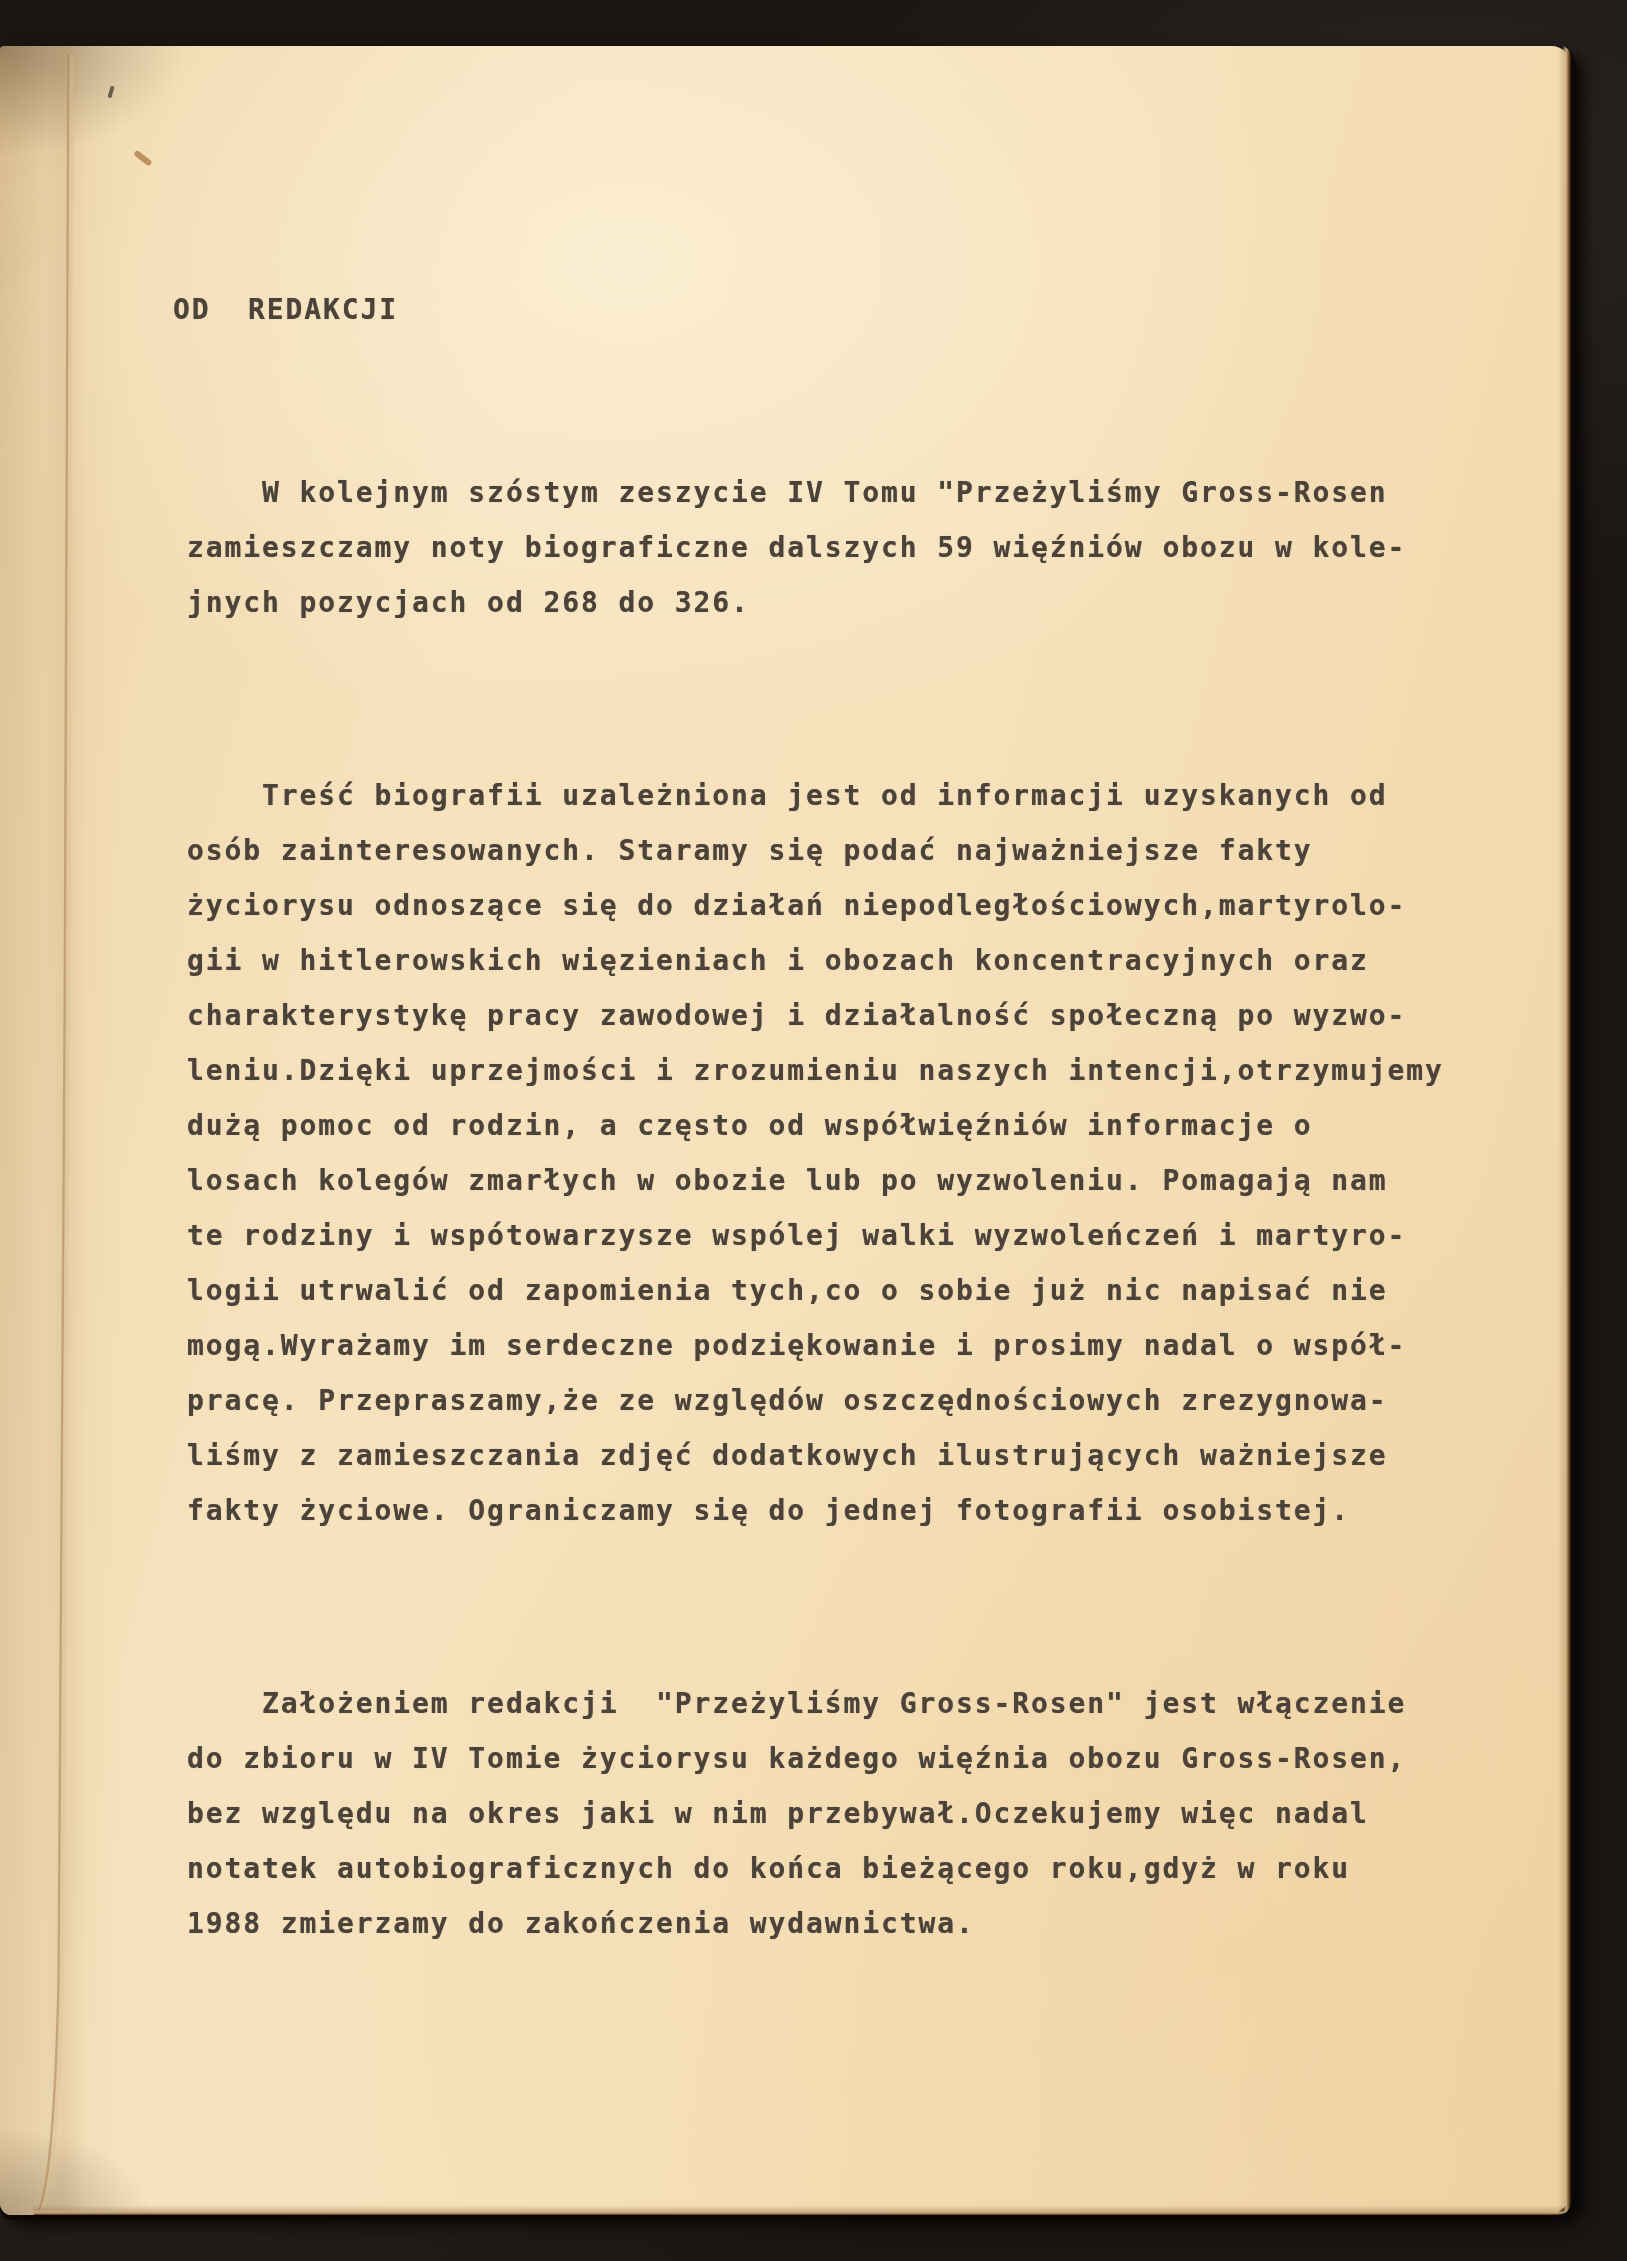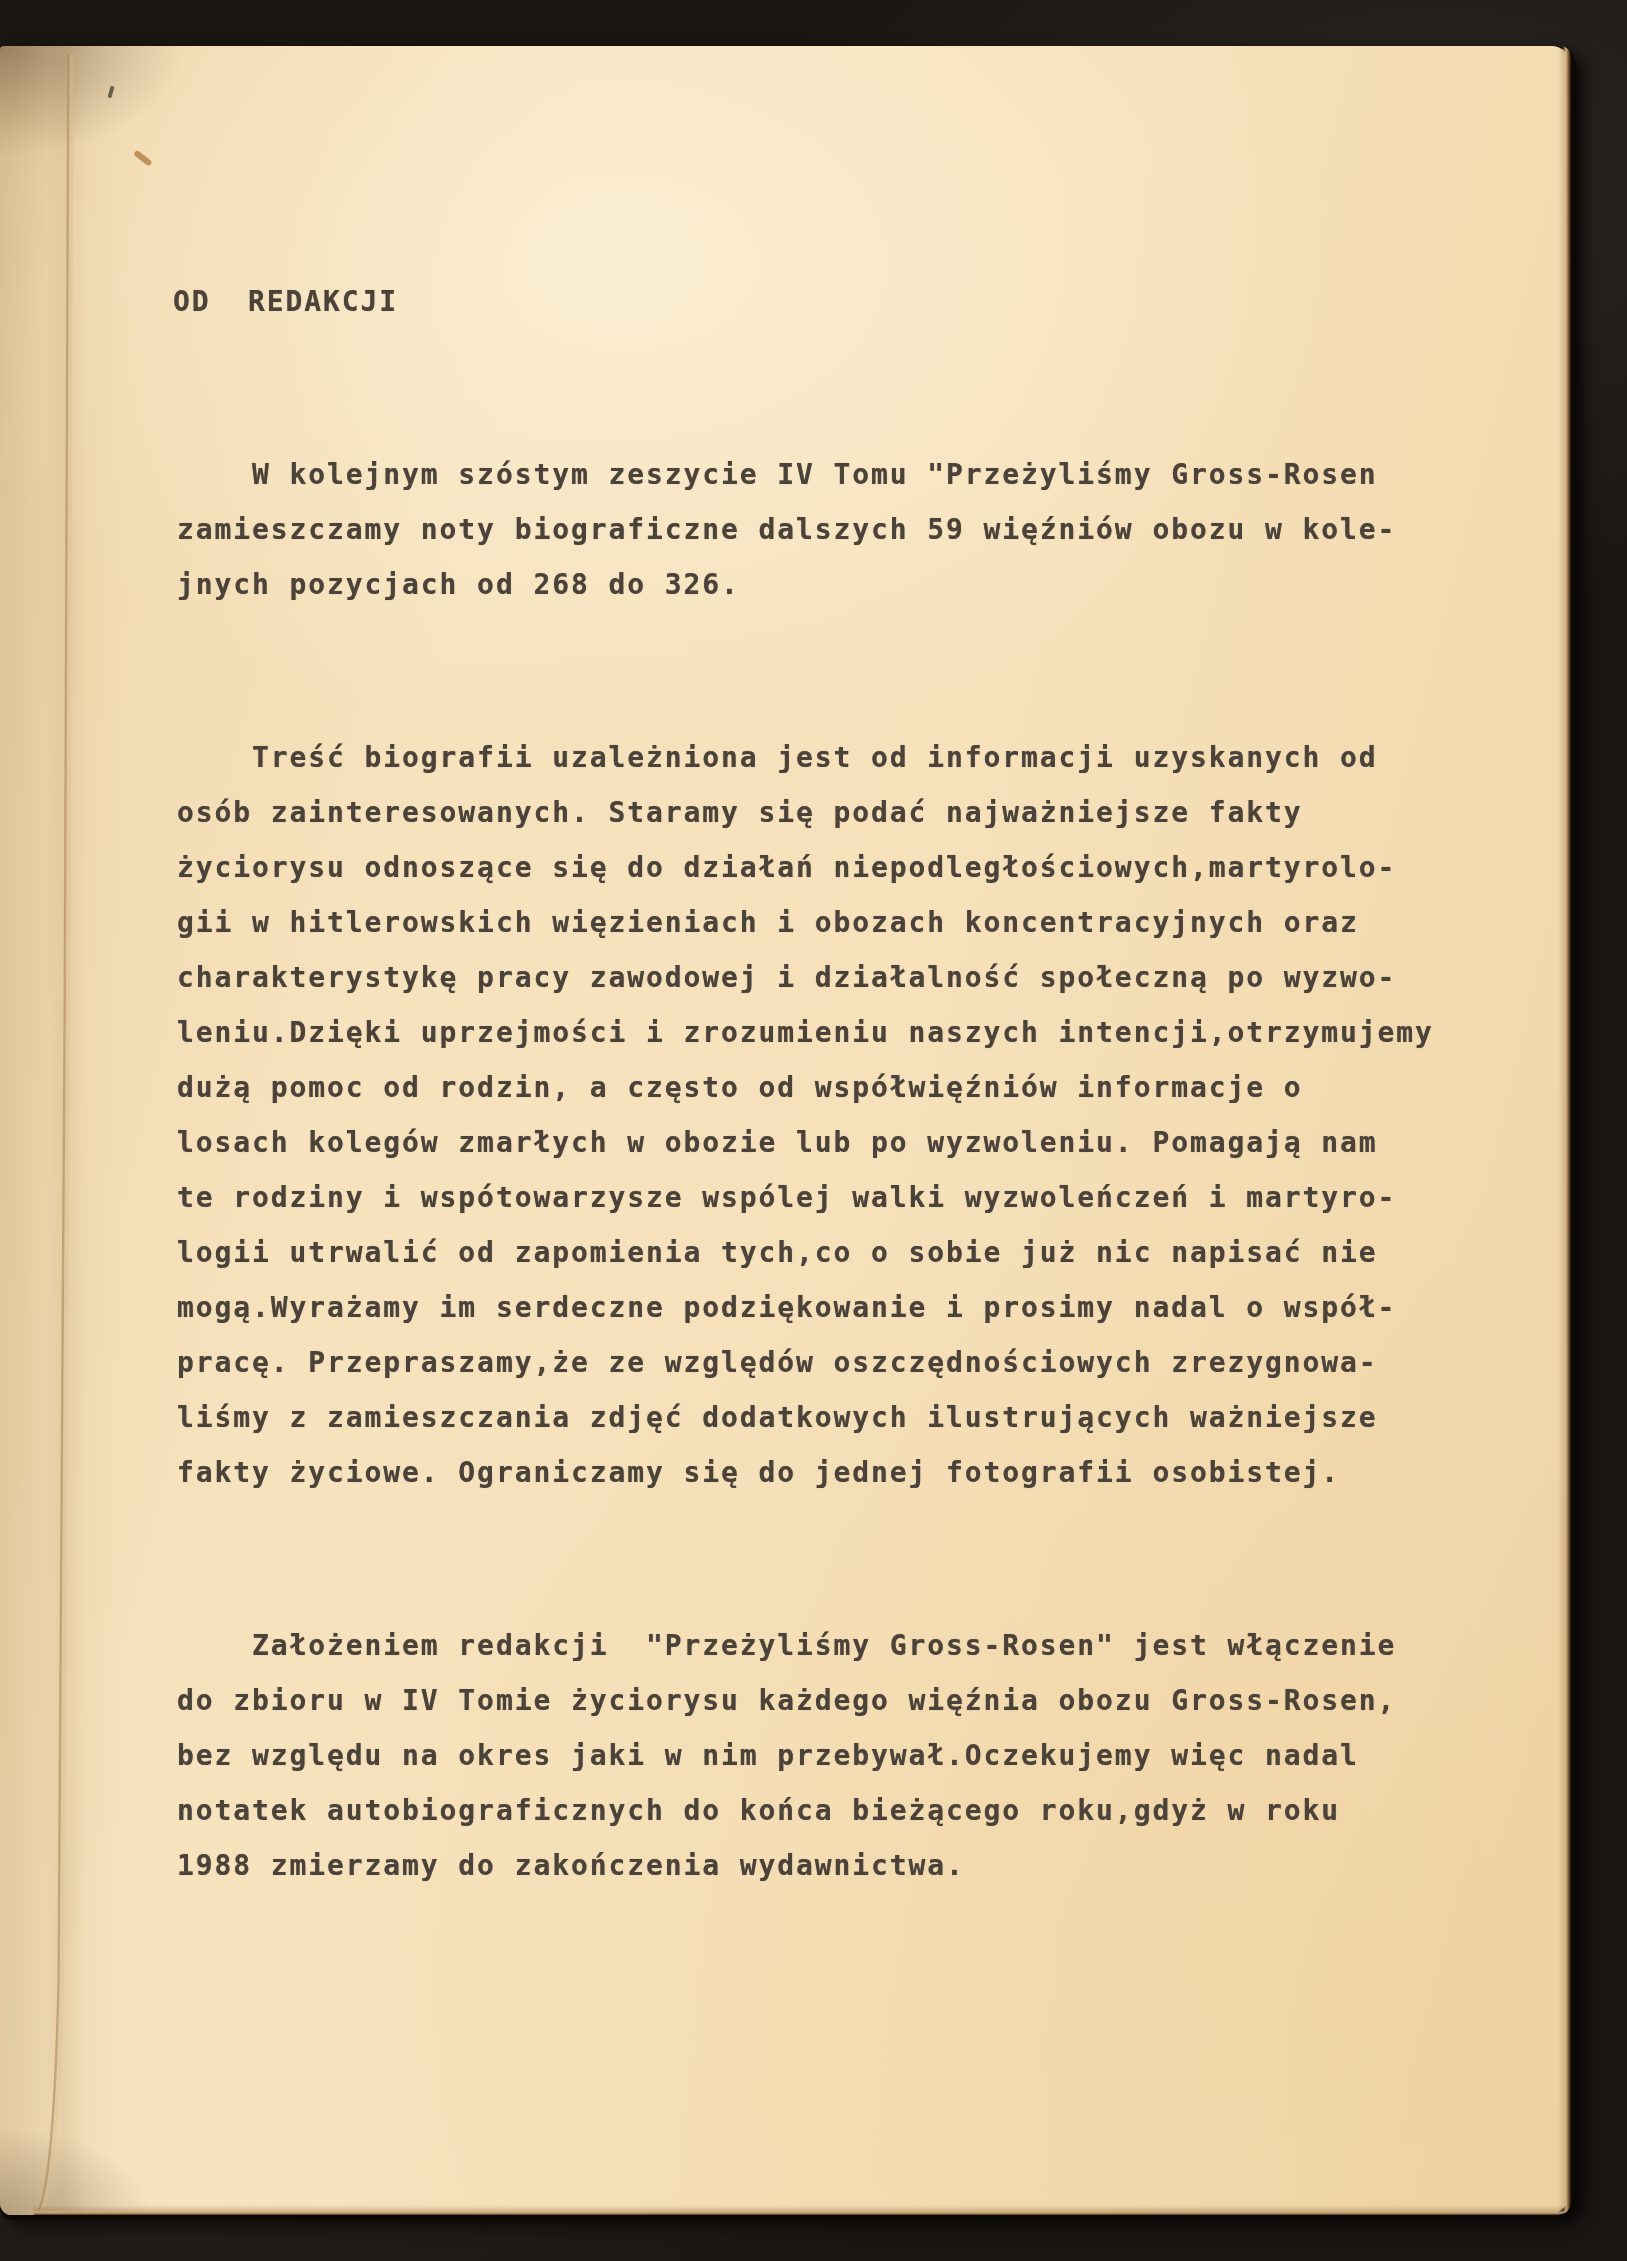--- a/index.html
+++ b/index.html
@@ -81,32 +81,32 @@
     background:#b5854e; border-radius:3.3px; transform:rotate(38deg); opacity:0.85;
   }
   .fleck-tick{
     position:absolute; left:109px; top:86px; width:4.1px; height:12.2px;
     background:#4e453a; border-radius:1.6px; transform:rotate(16deg); opacity:0.8;
   }
 
   
   .text-block{
     position:absolute;
-    left:173px; top:164px;
+    left:173px; top:172px;
     color:var(--ink);
     font-family:"DejaVu Sans Mono", monospace;
     font-weight:700;
     font-size:28px;
     line-height:55px;
     letter-spacing:1.9px;
     white-space:pre;
     text-shadow:0 0 0.8px rgba(70,60,50,0.55);
   }
   .heading{margin-bottom:4.1px;}
-  .para{margin:4px;}
+  .para{margin:14px;}
 </style>
 </head>
 <body>
 
 <div class="page">
   <div class="gutter"></div>
   <svg class="crease-svg" viewBox="0 0 150 2666" preserveAspectRatio="none">
     <path d="M84,10 C80,700 80,1700 72,2380 C68,2550 60,2630 48,2660" fill="none" stroke="#b08c5e" stroke-width="3" opacity="0.65"></path>
     <path d="M88,10 C84,700 84,1700 76,2380 C72,2550 64,2630 52,2660" fill="none" stroke="#d9bd93" stroke-width="5" opacity="0.35"></path>
   </svg>

